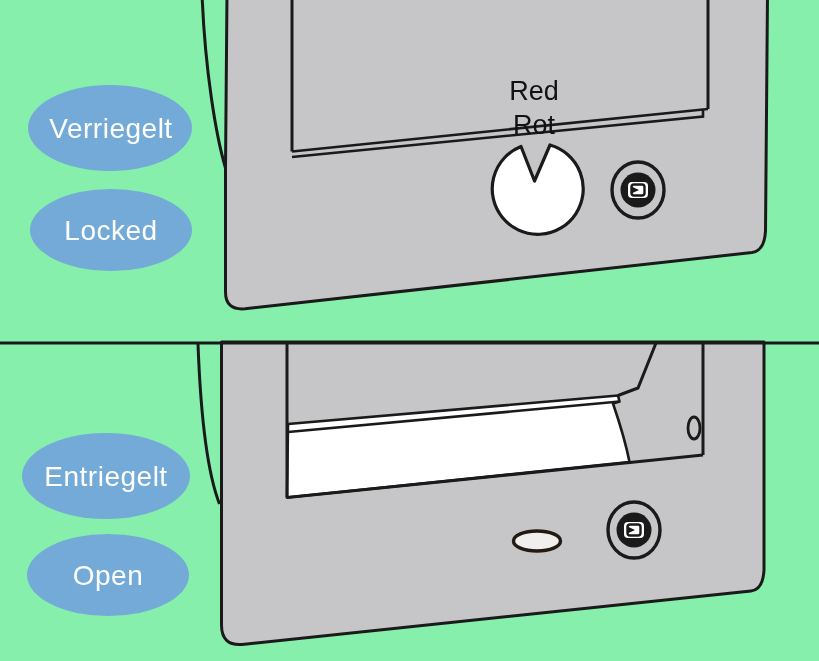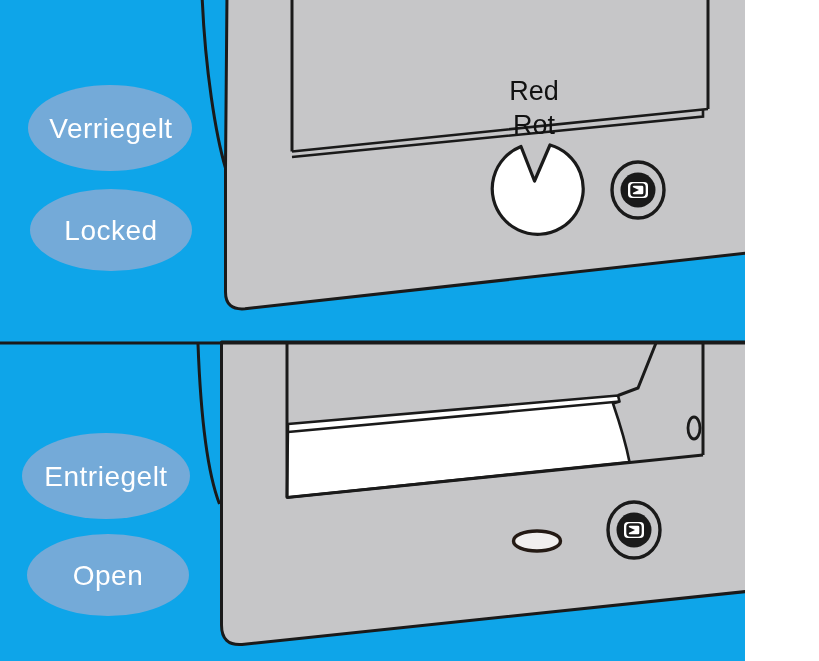--- a/index.html
+++ b/index.html
@@ -1,16 +1,16 @@
 <!DOCTYPE html>
 <html><head>
 <meta charset="utf-8">
 <style>
   html,body{margin:0;padding:0;background:#ffffff;}
-  .stage{position:relative;width:745px;height:661px;background:#0ea5e9;overflow:hidden;
+  .stage{position:relative;width:819px;height:661px;background:#86efac;overflow:hidden;
          font-family:"Liberation Sans", sans-serif;}
   svg{display:block;}
   text{font-family:"Liberation Sans", sans-serif;}
   .badge-text{font-size:28px;letter-spacing:.5px;}
   .callout-text{font-size:27px;}
 </style>
 </head>
 <body>
 
 <div class="stage">

